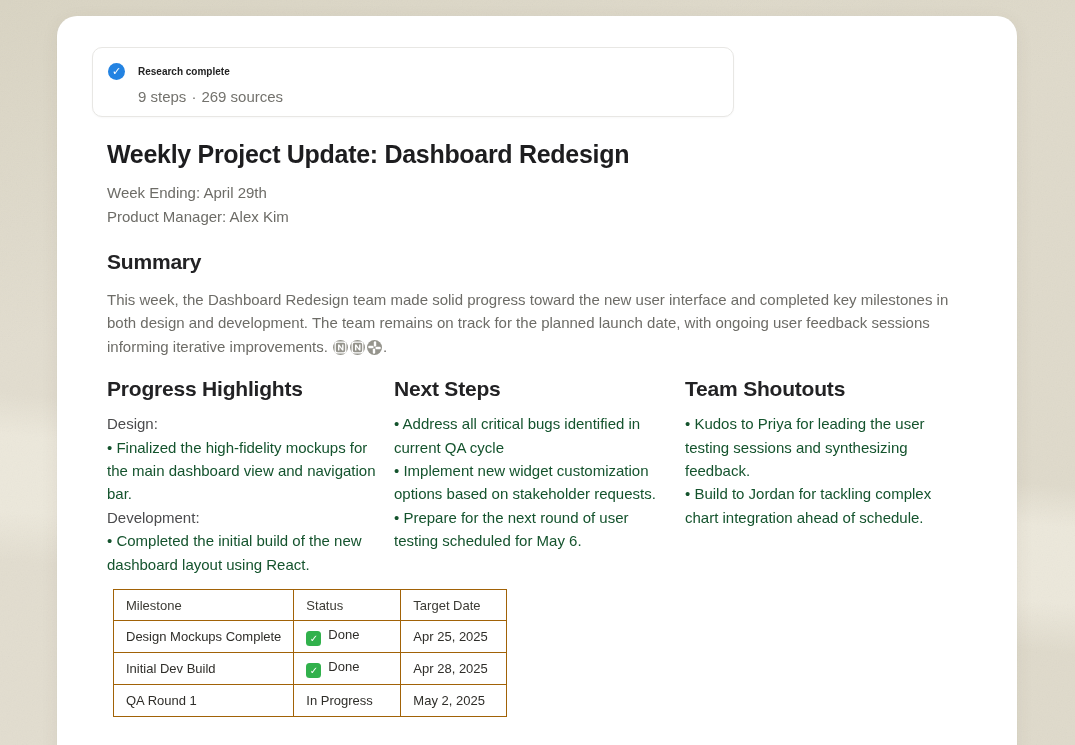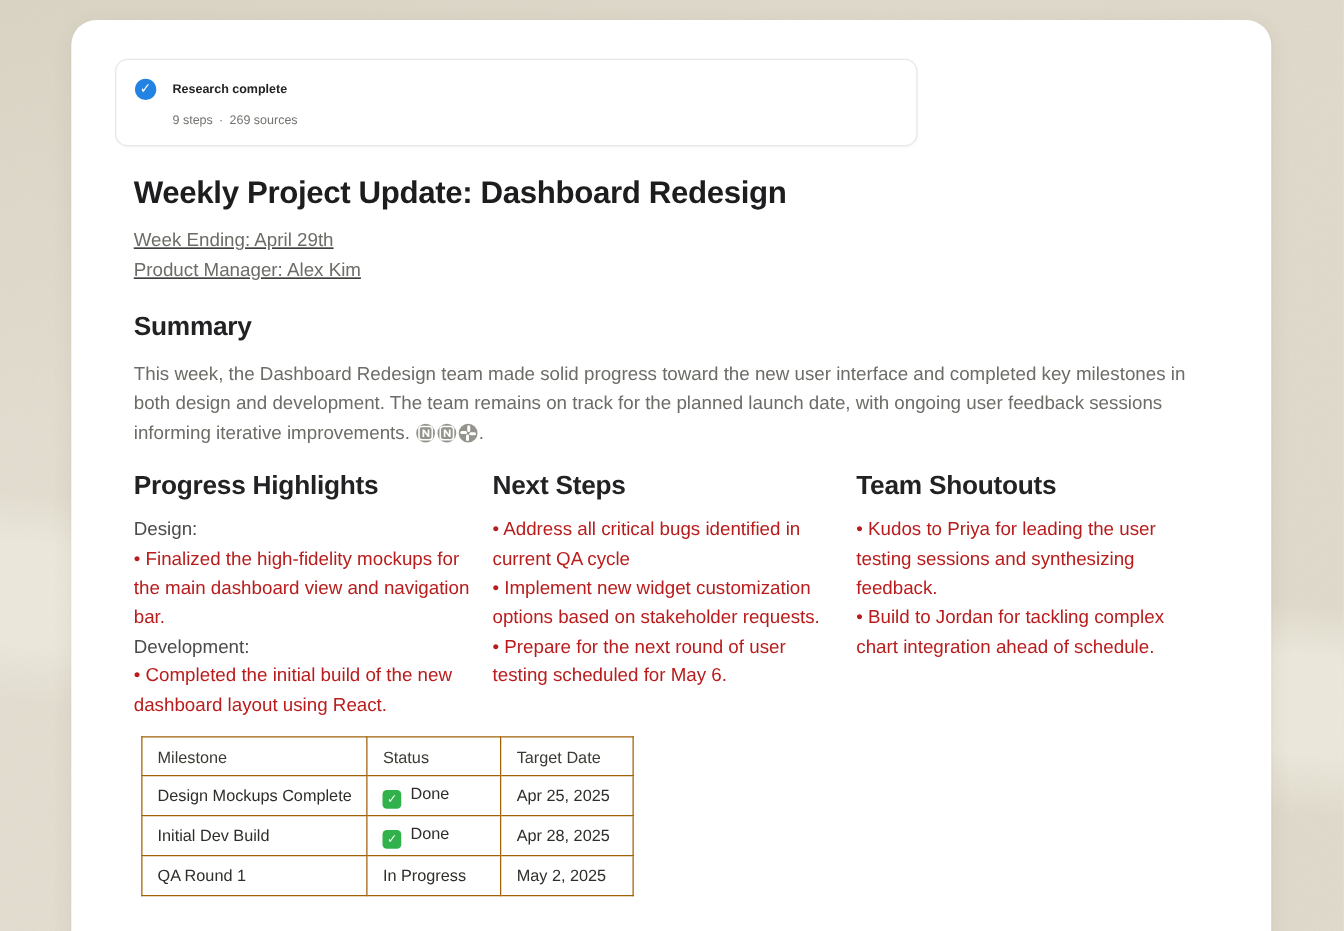--- a/index.html
+++ b/index.html
@@ -26,41 +26,41 @@
   .banner {
     position:relative; margin-left:-15px; width:642px; height:70px;
     background:#fff; border:1px solid #e8e7e4; border-radius:10px;
     box-shadow:0 1px 2px rgba(0,0,0,0.03); cursor:pointer;
   }
   .check-circle {
     position:absolute; left:15px; top:15px; width:17px; height:17px; border-radius:50%;
     color:#fff; font-size:11px; font-weight:bold; line-height:17px; text-align:center;
   }
   .banner-title { margin:15px 0 0 45px; font-size:10px; font-weight:600; color:#232323; line-height:17px; }
-  .banner-meta { margin:9px 0 0 45px; font-size:10px; color:#73726d; line-height:16px; }
+  .banner-meta { margin:9px 0 0 45px; font-size:15px; color:#73726d; line-height:16px; }
   .banner-meta .sep { margin:0 5px; }
 
   
   .doc-title { margin-top:22px; font-size:25px; font-weight:700; letter-spacing:-0.3px; color:#1d1d1f; line-height:30px; }
-  .doc-meta { margin-top:12px;text-decoration:underline; }
+  .doc-meta { margin-top:12px; }
   .doc-meta div { font-size:15px; color:#6d6c67; line-height:23.5px; }
 
   .h2 { font-size:21px; font-weight:700; letter-spacing:-0.2px; color:#222224; line-height:26px; }
   .summary-h { margin-top:21px; }
   .summary-p { margin-top:13px; width:862px; font-size:15px; color:#6d6c67; line-height:23.4px; }
 
   .chip {
     display:inline-block; vertical-align:-3px; width:15px; height:15px; border-radius:50%;
     background:#95948c; margin:0 1px; position:relative;
   }
   .chip svg { position:absolute; left:0; top:0; }
 
   .cols { margin-top:18px; display:grid; grid-template-columns:273px 277px 273px; column-gap:14px; }
   .col .h2 { margin-bottom:10px; }
-  .col-line { font-size:15px; line-height:23.4px; color:#b91c1c; }
+  .col-line { font-size:15px; line-height:23.4px; color:#14532d; }
   .col-line.bold { font-weight:400; color:#4b4b4d; }
 
   .timeline-h { margin-top:14px; }
   table.timeline {
     margin:13px 0 0 6px; border-collapse:collapse; font-size:13px; color:#34332e;
     background:#fff;
   }
   table.timeline th, table.timeline td {
     border:1px solid #a16207; text-align:left; font-weight:400; padding:0 12px; white-space:nowrap;
   }

